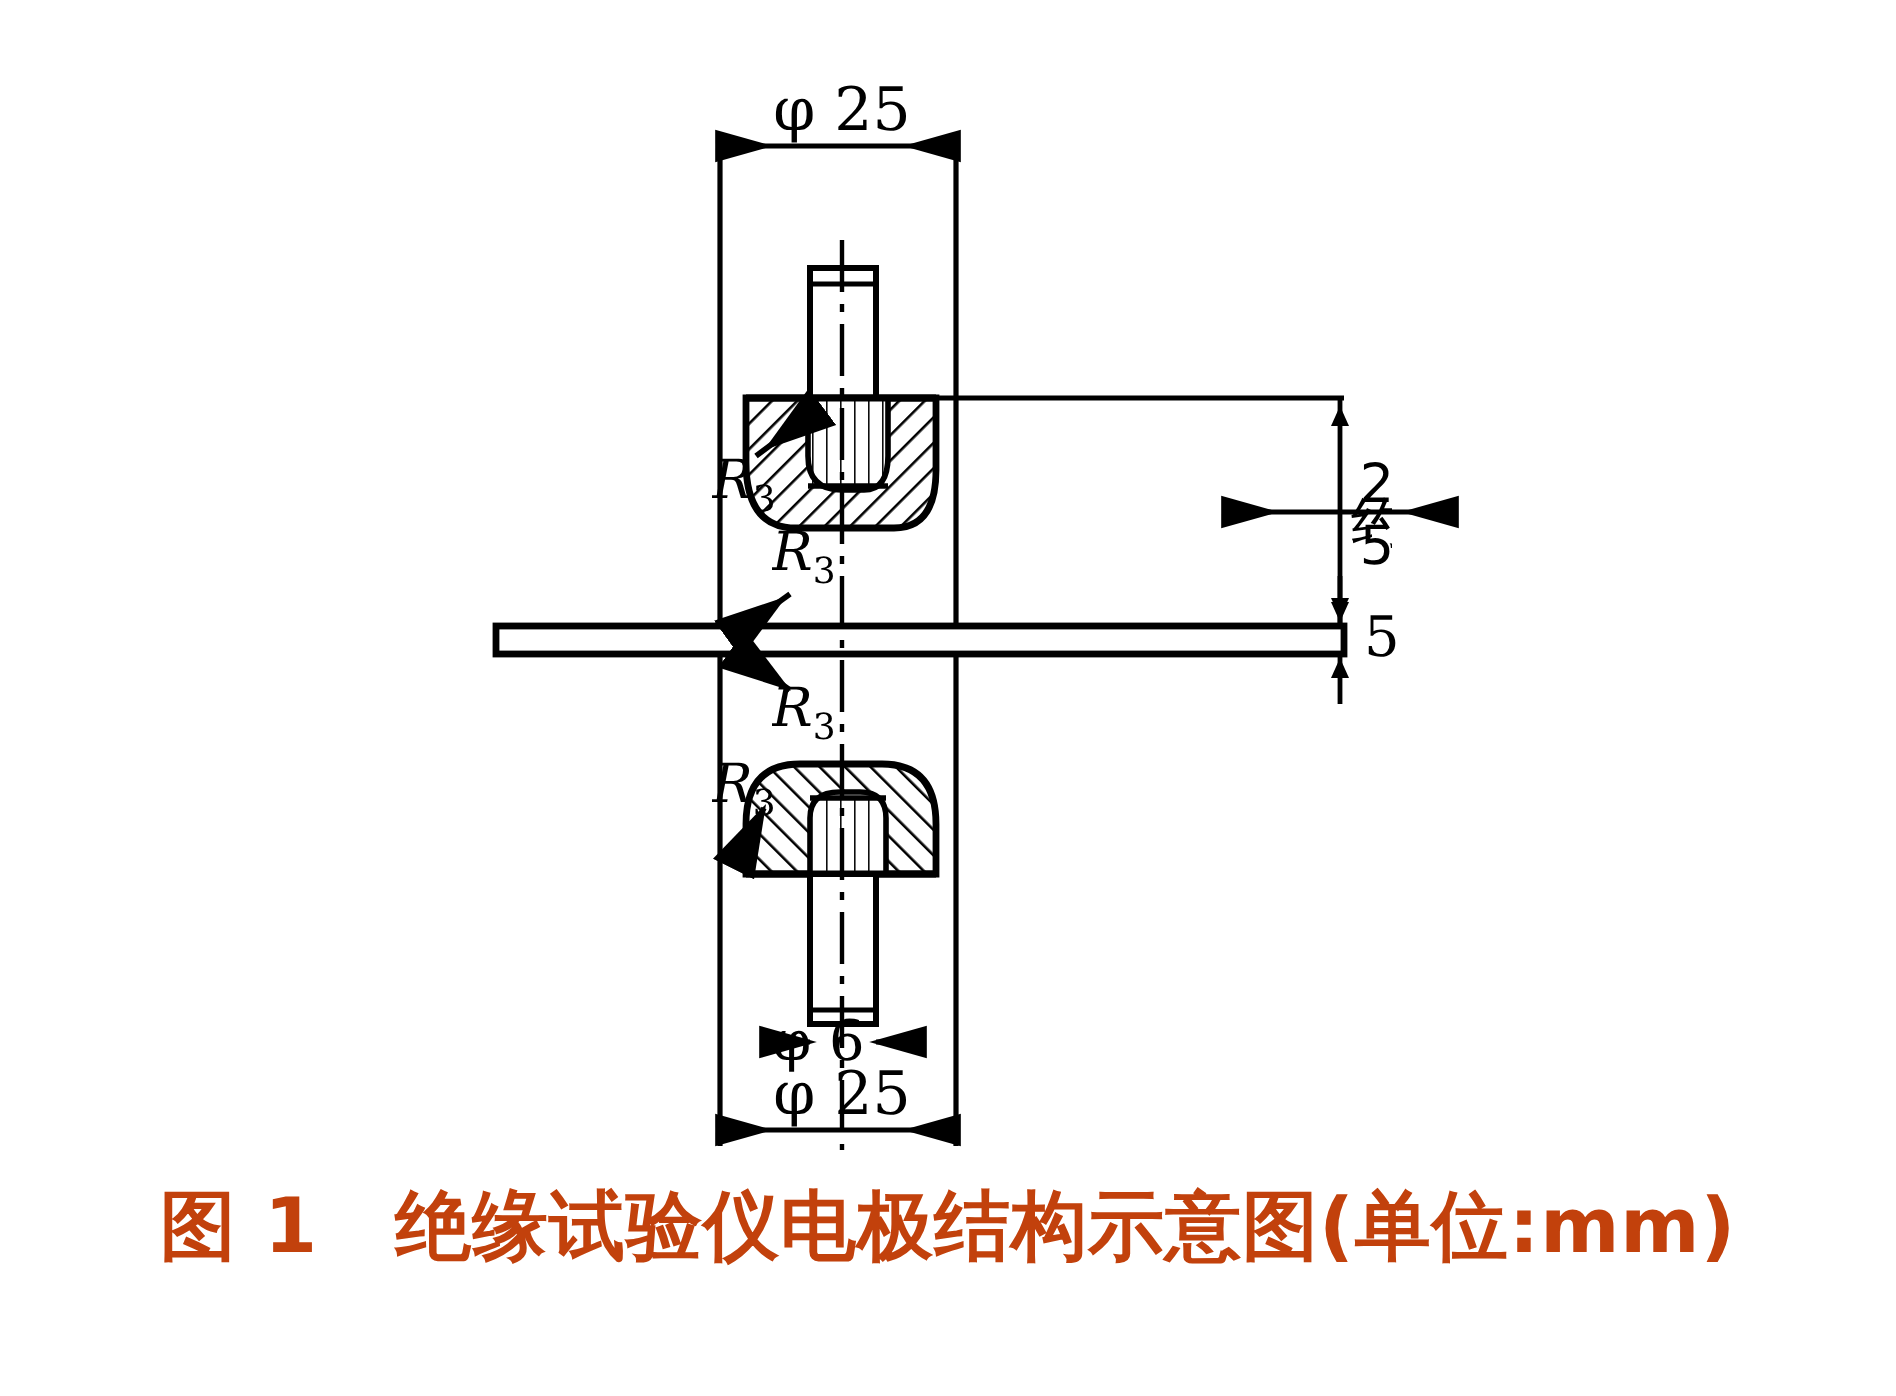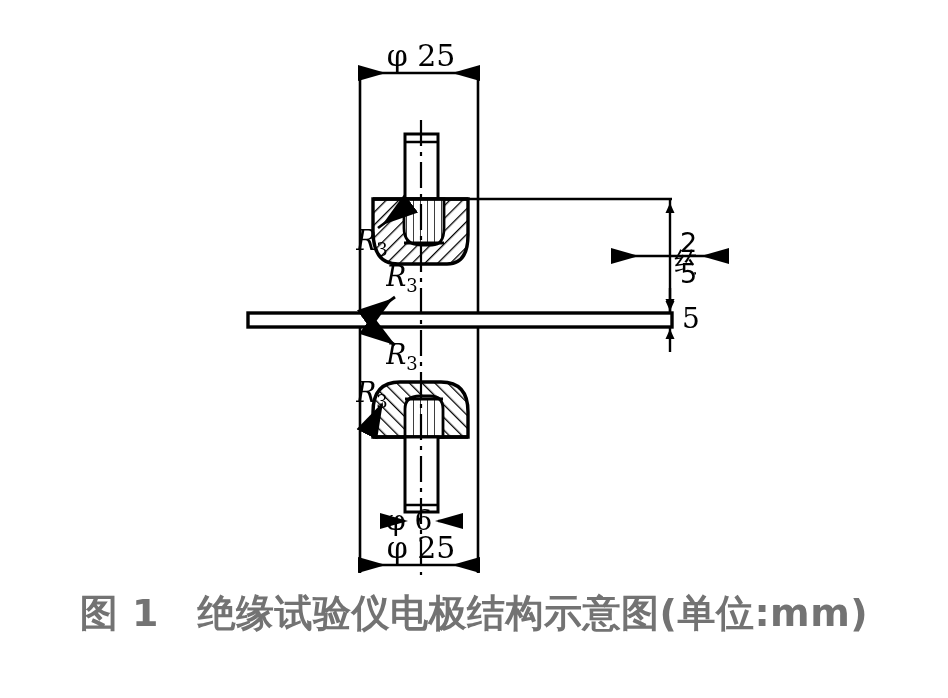--- a/index.html
+++ b/index.html
@@ -33,21 +33,21 @@
     width: 948px;
     height: 70px;
     display: flex;
     align-items: center;
     justify-content: center;
   }
   .caption-text {
     font-family: "DejaVu Sans", "Liberation Sans", sans-serif;
     font-size: 38px;
     font-weight: bold;
-    color: #737373;
+    color: #c2410c;
     letter-spacing: 0.5px;
     white-space: nowrap;
   }
 </style>
 </head>
 <body>
 
 <div id="figure-root">
 
   <svg id="drawing" viewBox="0 0 948 698">

